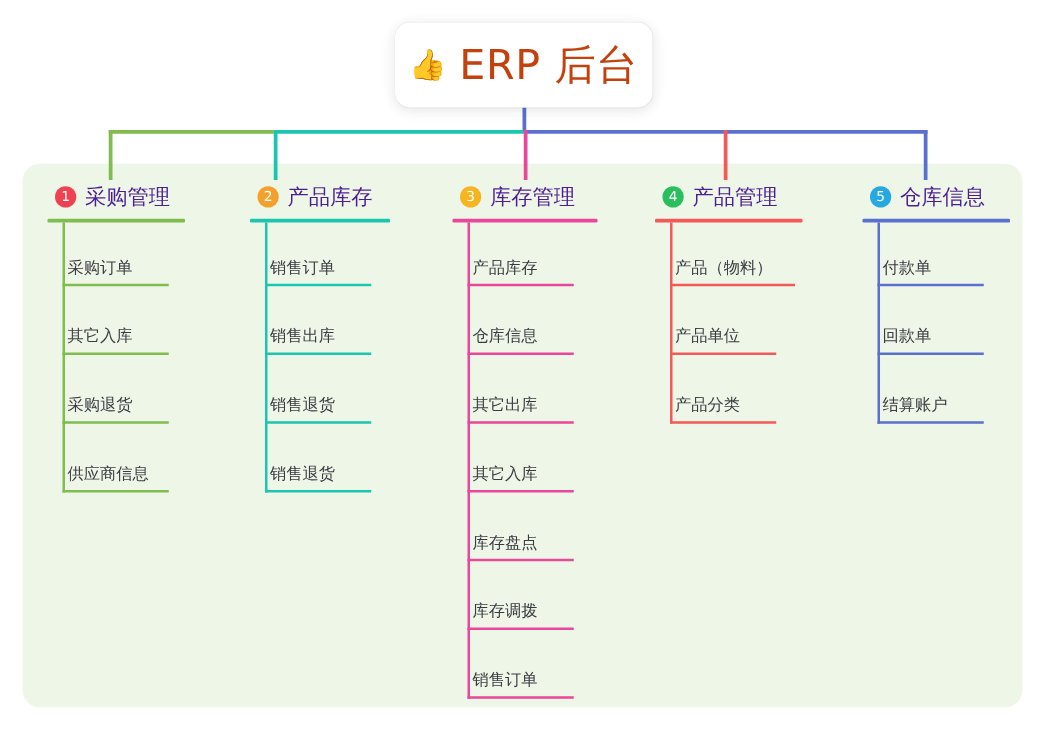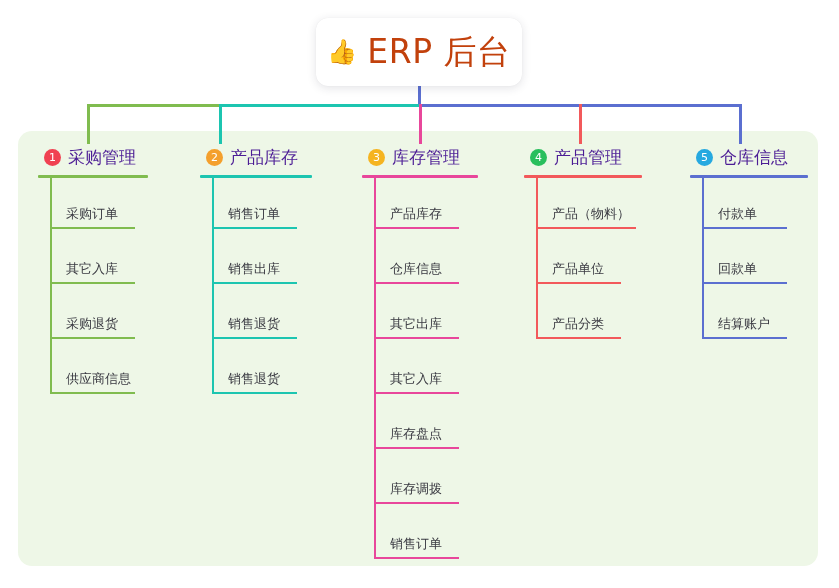--- a/index.html
+++ b/index.html
@@ -114,21 +114,21 @@
     left: 12px;
     top: 0;
     width: 2px;
   }
   .item {
     position: relative;
     height: 55px;
   }
   .item-label {
     position: absolute;
-    left: 28px;
+    left: 16px;
     bottom: 10px;
     font-size: 13px;
     color: #3a3a42;
     white-space: nowrap;
   }
   .item-rule {
     position: absolute;
     left: 12px;
     bottom: 4px;
     height: 2px;

